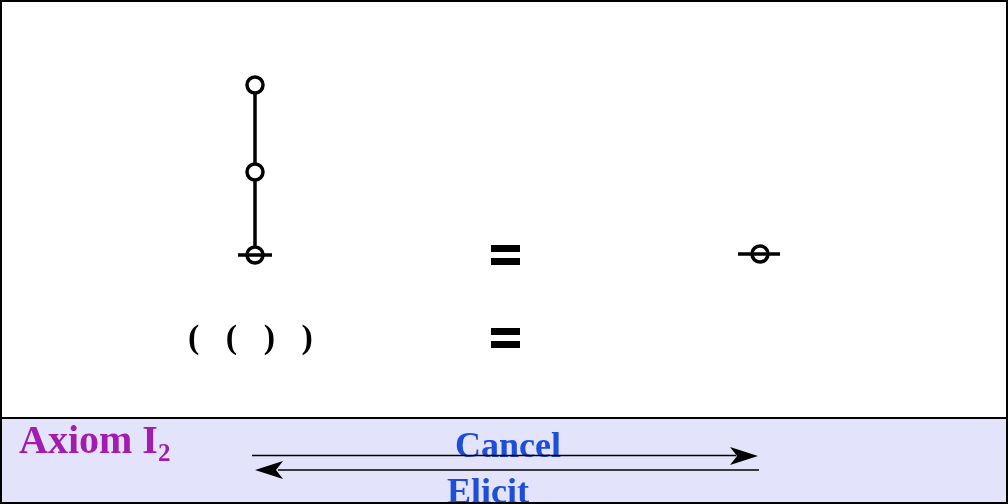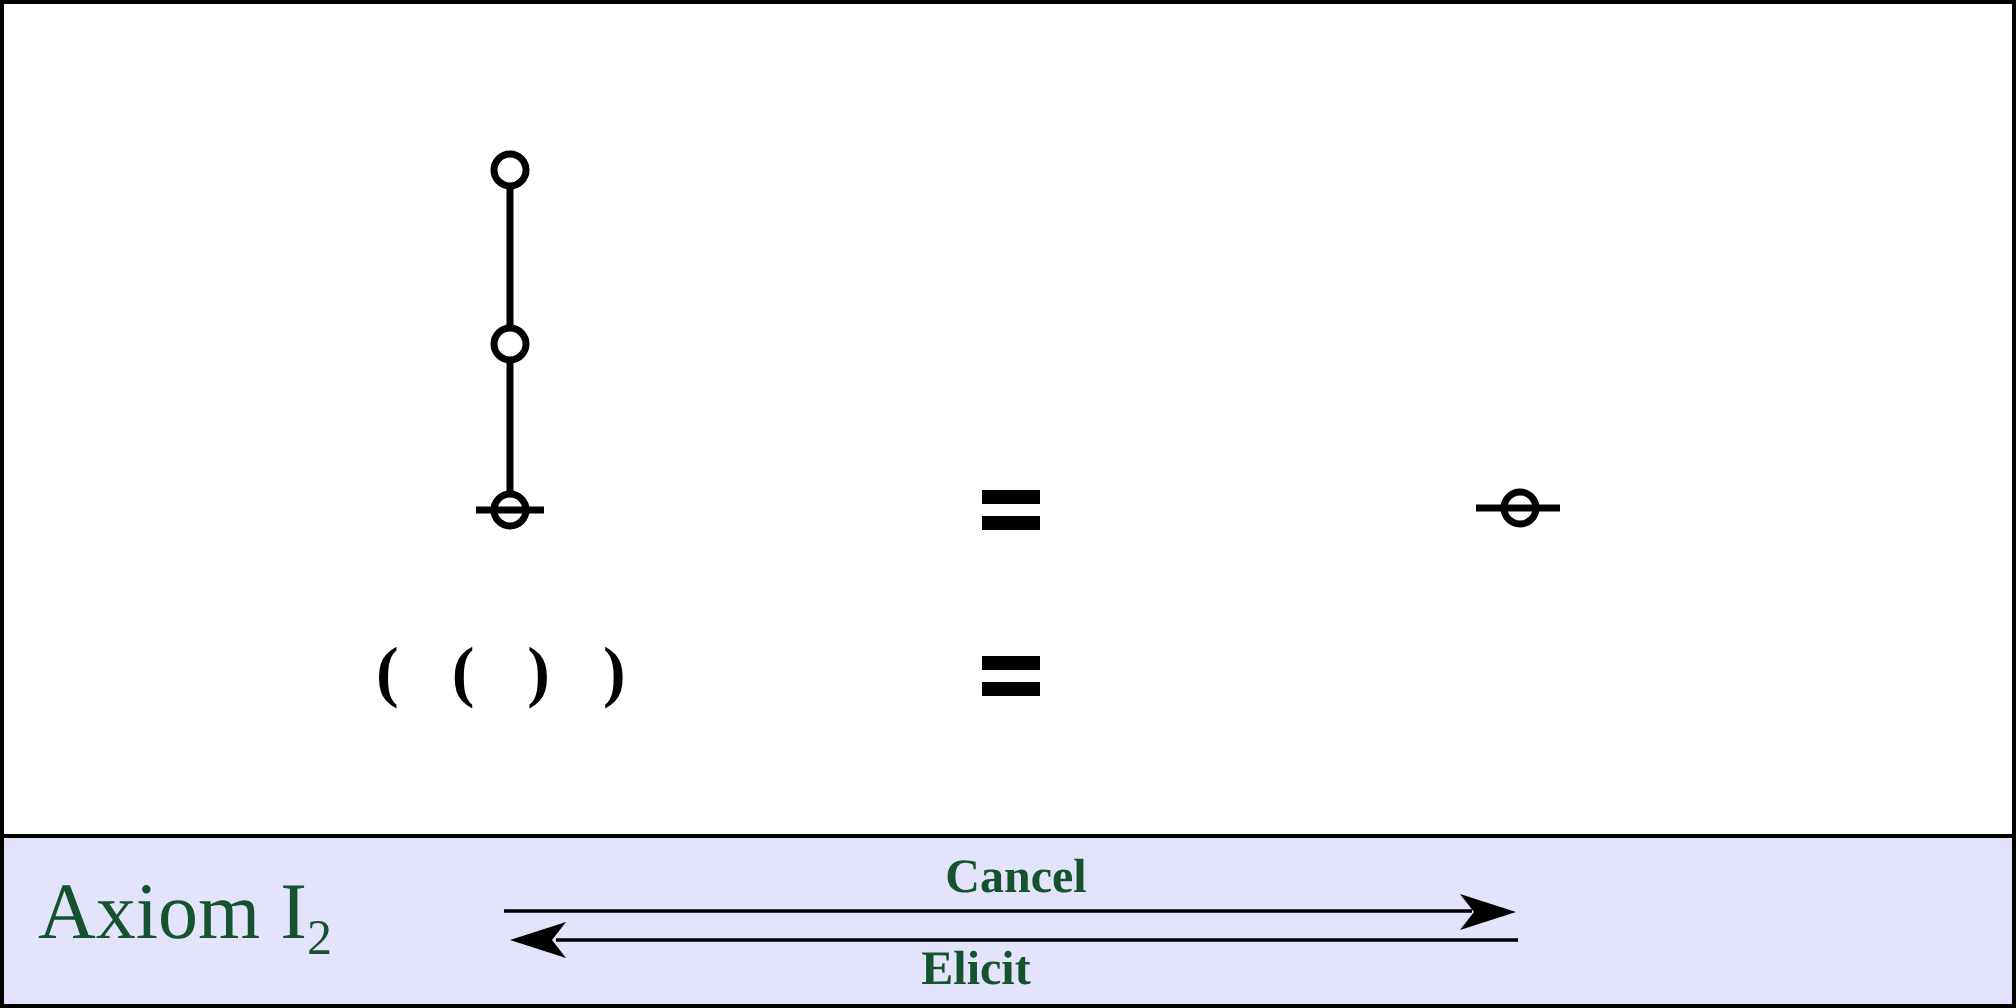--- a/index.html
+++ b/index.html
@@ -39,34 +39,34 @@
 
   
   .footer {
     position: absolute;
     left: 0; right: 0; top: 415px; bottom: 0;
     background: #e3e3fb;
     border-top: 2px solid #000000;
   }
   .axiom-label {
     position: absolute;
-    left: 17px; top: 432px;
-    font-size: 40px; font-weight: normal; color: #14532d;
+    left: 17px; top: 416px;
+    font-size: 40px; font-weight: bold; color: #a21caf;
     line-height: 1.1;
     white-space: nowrap;
   }
   .axiom-label .subscript {
     font-size: 25px;
     vertical-align: -8px;
   }
   .arrow-label {
     position: absolute;
     width: 172px;
     text-align: center;
-    font-size: 24px; font-weight: bold; color: #14532d;
+    font-size: 36px; font-weight: bold; color: #1d4ed8;
     line-height: 1.0;
     white-space: nowrap;
   }
   .cancel-label { left: 420px; top: 425px; }
   .elicit-label { left: 400px; top: 471px; }
 </style>
 </head>
 <body>
 
 <div class="frame">

